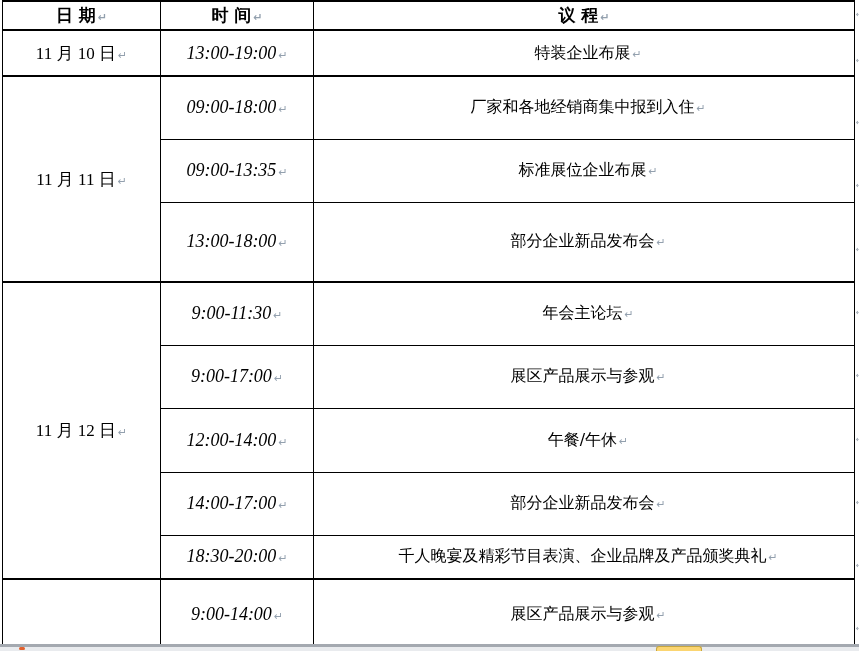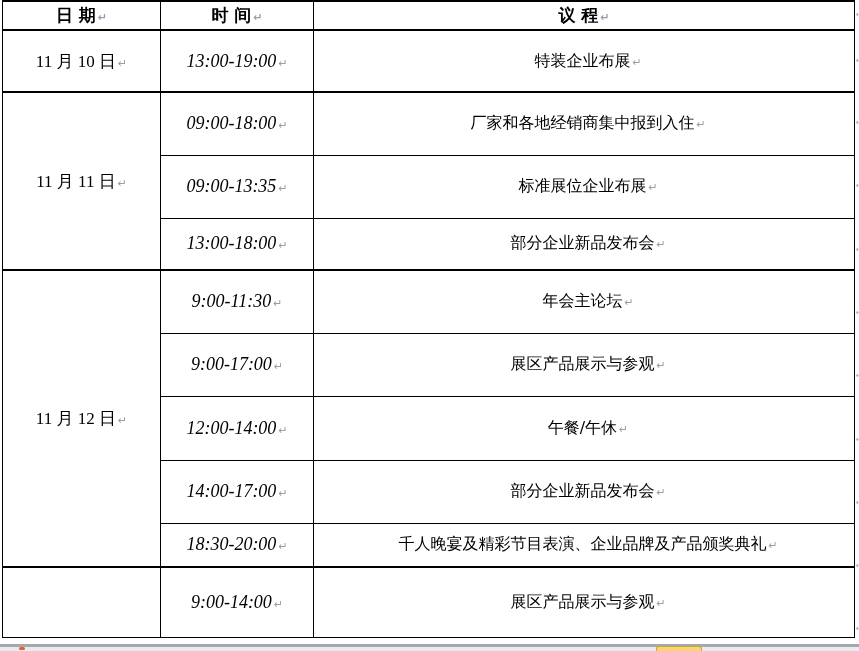--- a/index.html
+++ b/index.html
@@ -78,36 +78,36 @@
         <col class="c3">
       </colgroup>
 
     <tbody>
         <tr class="hdr">
       <th><span>日 期</span><span class="pmark">↵</span></th>
       <th><span>时 间</span><span class="pmark">↵</span></th>
       <th><span>议 程</span><span class="pmark">↵</span></th>
     </tr>
 
-    <tr style="height:62px">
+    <tr style="height:46px">
       <td class="date-cell"><span>11 月 10 日</span><span class="pmark">↵</span></td>
       <td class="time-cell"><span>13:00-19:00</span><span class="pmark">↵</span></td>
       <td class="agenda-cell"><span>特装企业布展</span><span class="pmark">↵</span></td>
     </tr>
 
     <tr class="group-start" style="height:63px">
       <td class="date-cell" rowspan="3"><span>11 月 11 日</span><span class="pmark">↵</span></td>
       <td class="time-cell"><span>09:00-18:00</span><span class="pmark">↵</span></td>
       <td class="agenda-cell"><span>厂家和各地经销商集中报到入住</span><span class="pmark">↵</span></td>
     </tr>
     <tr style="height:63px">
       <td class="time-cell"><span>09:00-13:35</span><span class="pmark">↵</span></td>
       <td class="agenda-cell"><span>标准展位企业布展</span><span class="pmark">↵</span></td>
     </tr>
-    <tr style="height:52px">
+    <tr style="height:80px">
       <td class="time-cell"><span>13:00-18:00</span><span class="pmark">↵</span></td>
       <td class="agenda-cell"><span>部分企业新品发布会</span><span class="pmark">↵</span></td>
     </tr>
 
     <tr class="group-start" style="height:63px">
       <td class="date-cell" rowspan="5"><span>11 月 12 日</span><span class="pmark">↵</span></td>
       <td class="time-cell"><span>9:00-11:30</span><span class="pmark">↵</span></td>
       <td class="agenda-cell"><span>年会主论坛</span><span class="pmark">↵</span></td>
     </tr>
     <tr style="height:63px">

